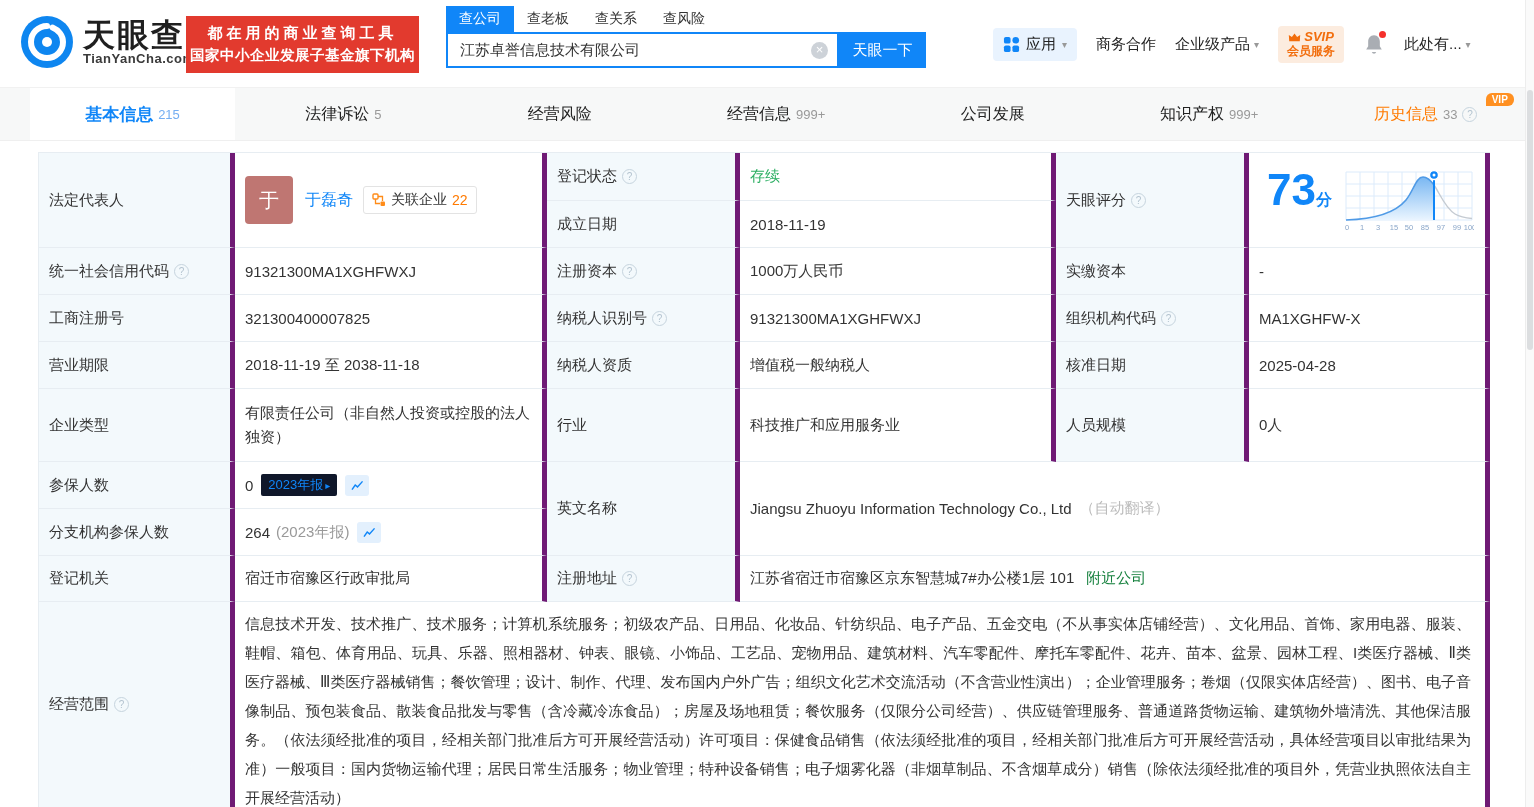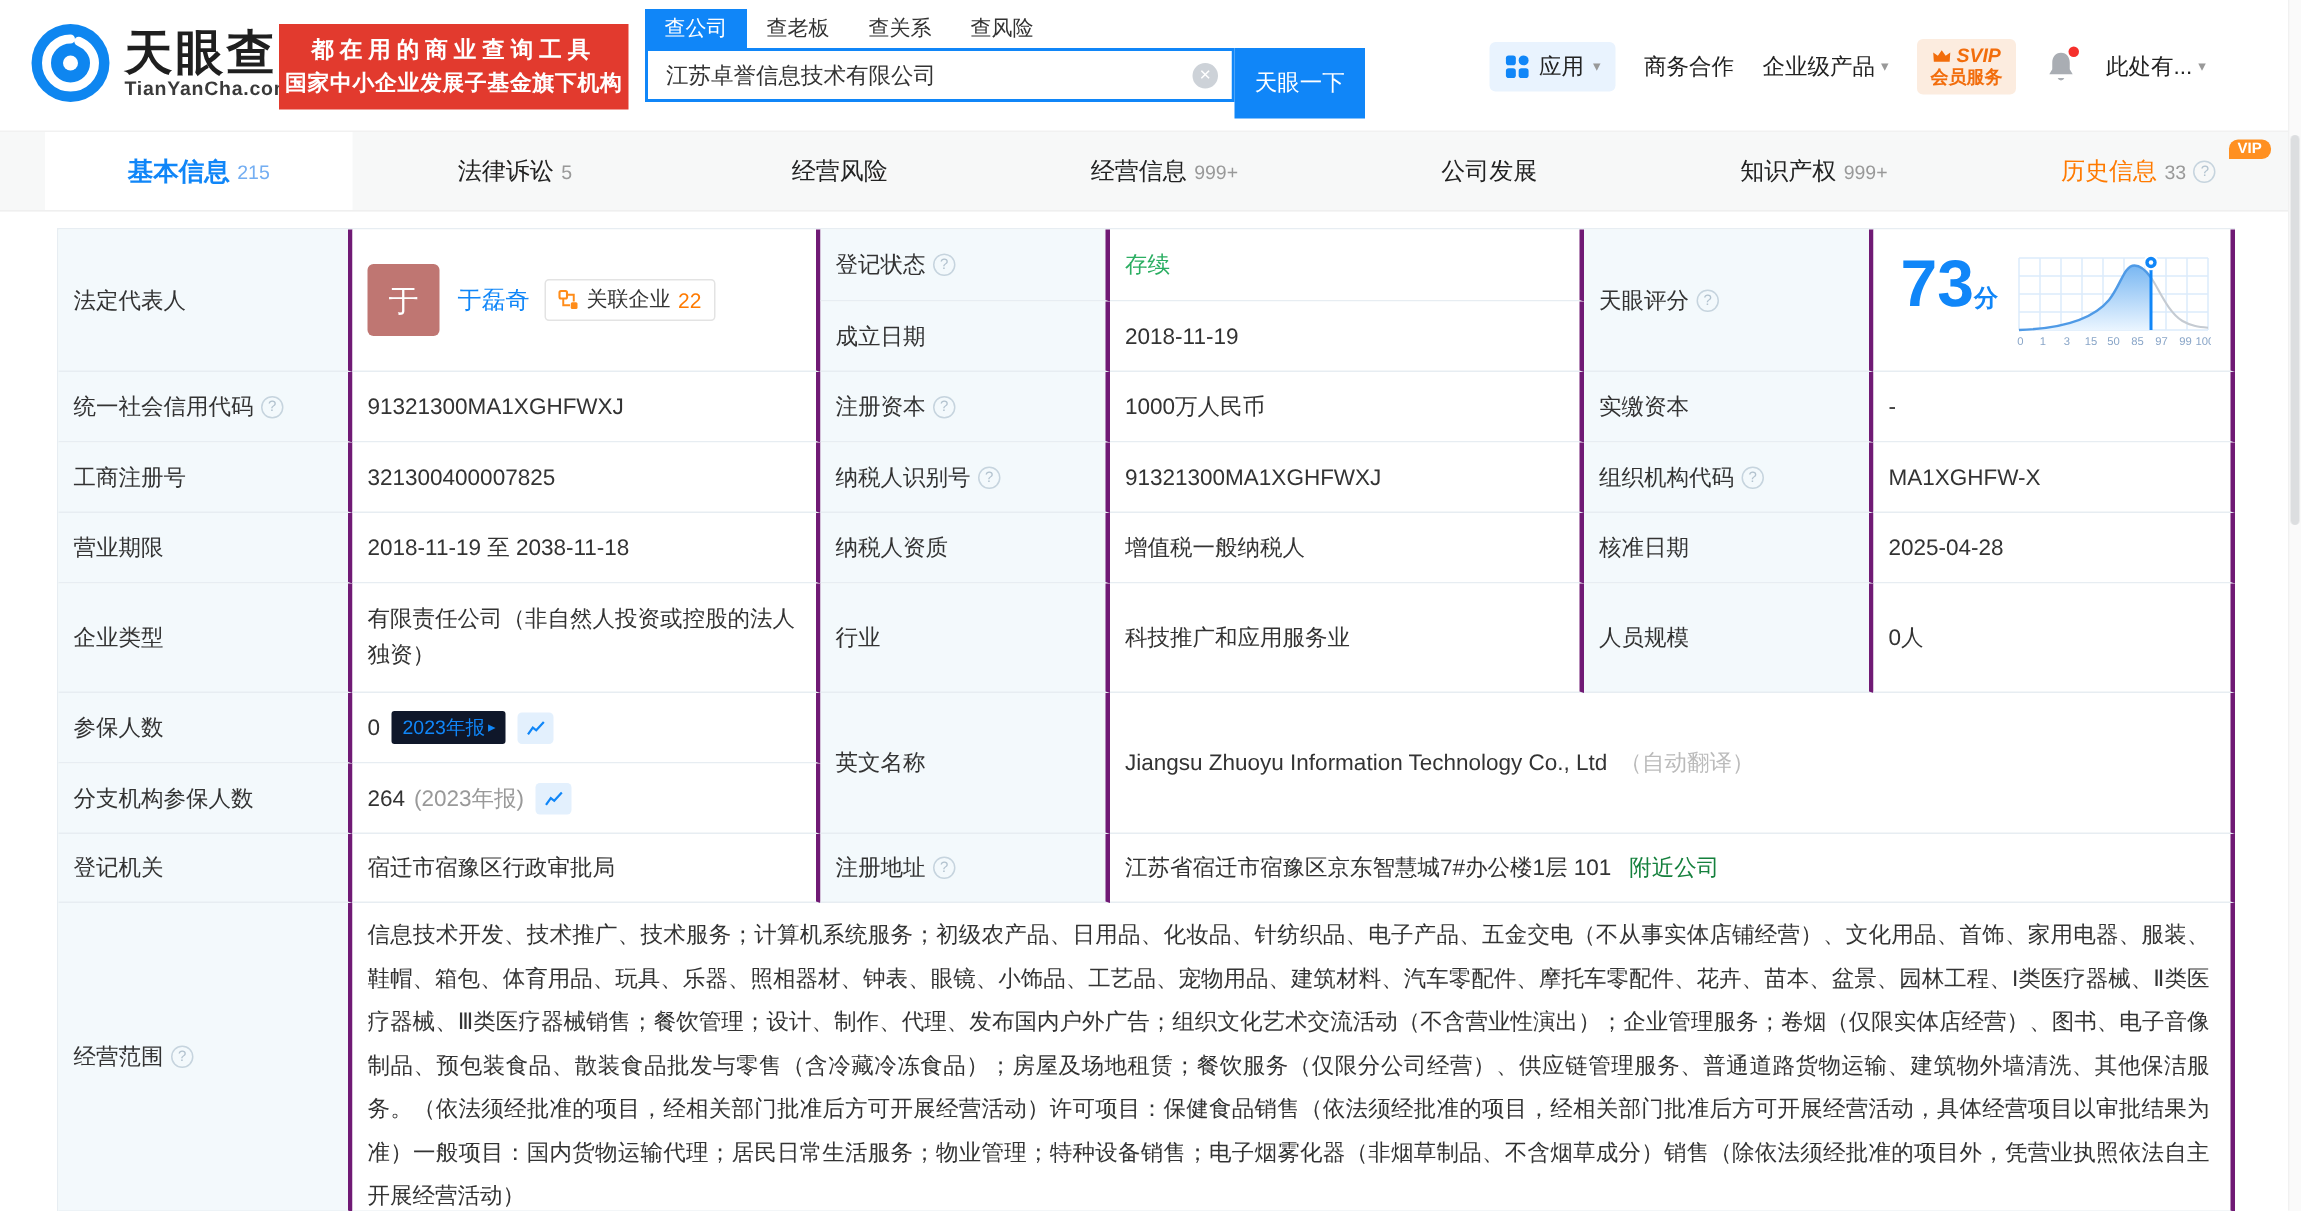--- a/index.html
+++ b/index.html
@@ -9,31 +9,31 @@
   
   .hdr { position:absolute; top:0; left:0; right:0; height:88px; background:#fff; border-bottom:1px solid #f1f1f1; }
   .logo { position:absolute; left:20px; top:15px; display:flex; align-items:center; gap:9px; cursor:pointer; }
   .logo-text .brand { font-size:32px; font-weight:bold; color:#1f1f1f; letter-spacing:2px; line-height:32px; }
   .logo-text .dom { font-size:13px; font-weight:bold; color:#3a3a3a; letter-spacing:.5px; }
   .slogan { position:absolute; left:186px; top:16px; width:233px; height:57px; background:#e23a2e; color:#fff;
     display:flex; flex-direction:column; justify-content:center; align-items:center; font-weight:bold; }
   .slogan .s1 { font-size:15px; letter-spacing:4px; }
   .slogan .s2 { font-size:14.5px; letter-spacing:.5px; margin-top:3px; }
 
-  .search { position:absolute; left:430px; top:6px; width:480px; }
+  .search { position:absolute; left:446px; top:6px; width:480px; }
   .stabs { display:flex; align-items:flex-end; height:26px; }
   .stab { font-size:14px; color:#333; padding:4px 13px; cursor:pointer; }
   .stab.on { background:#1086f8; color:#fff; }
   .sbox { display:flex; margin-top:0; }
   .inwrap { position:relative; width:393px; height:36px; border:2px solid #1086f8; background:#fff; }
   .inwrap input { width:100%; height:100%; border:none; outline:none; font-size:15px; padding:0 34px 0 12px; color:#333;
     font-family:"Liberation Sans","DejaVu Sans",sans-serif; }
   .clr { position:absolute; right:9px; top:8px; width:17px; height:17px; border-radius:50%; background:#cdd2d8; color:#fff;
     font-size:13px; line-height:16px; text-align:center; cursor:pointer; }
-  .sbtn { width:87px; height:47px; background:#1086f8; color:#fff; border:none; font-size:15px; cursor:pointer;
+  .sbtn { width:87px; height:36px; background:#1086f8; color:#fff; border:none; font-size:15px; cursor:pointer;
     font-family:"Liberation Sans","DejaVu Sans",sans-serif; }
 
   .hright { position:absolute; left:993px; top:26px; display:flex; align-items:center; gap:19px; }
   .appchip { display:flex; align-items:center; gap:6px; background:#e9f3fe; border-radius:4px; padding:7px 10px; cursor:pointer; }
   .appchip .lbl { font-size:15px; color:#222; }
   .hlink { font-size:15px; color:#222; text-decoration:none; cursor:pointer; display:flex; align-items:center; gap:4px; }
   .caret { font-size:10px; color:#999; }
   .svip { background:#fcecdf; border-radius:4px; padding:4px 9px; text-align:center; cursor:pointer; line-height:1.15; }
   .svip .l1 { display:flex; align-items:center; gap:3px; justify-content:center; font-size:13px; font-style:italic; font-weight:bold; color:#f26d0c; }
   .svip .l2 { font-size:12px; font-weight:bold; color:#f26d0c; }
@@ -48,21 +48,21 @@
   .tab.on { flex:none; width:205px; background:#fff; }
   .tab.on .t { color:#1086f8; font-weight:bold; font-size:17px; }
   .tab.on .cnt { color:#74aef2; }
   .tab.hist .t { color:#ff7a00; }
   .vipb { position:absolute; top:5px; margin-left:148px; background:#ff9021; color:#fff; font-size:10px; font-weight:bold;
     padding:1px 6px; border-radius:6px 6px 6px 0; }
 
   
   .tbl { position:absolute; top:152px; left:38px; width:1452px; border-top:1px solid #e7edf2; border-left:1px solid #e7edf2; font-size:15px; }
   .trow { display:grid; grid-template-columns:196px 312px 193px 316px 193px 1fr; }
-  .c { border-right:3px solid #701a75; border-bottom:1px solid #e7edf2; display:flex; align-items:center; padding:0 10px; background:#fff; overflow:hidden; }
+  .c { border-right:5px solid #701a75; border-bottom:1px solid #e7edf2; display:flex; align-items:center; padding:0 10px; background:#fff; overflow:hidden; }
   .lblc { background:#f3f9fc; gap:5px; }
   .q { width:15px; height:15px; border:1px solid #c6d4de; border-radius:50%; color:#b3c3cf; font-size:10px; line-height:13px;
     text-align:center; flex:none; cursor:pointer; }
   .green { color:#2bae62; }
   .r1 { grid-template-rows:48px 47px; }
   .p11{grid-area:1/1/3/2} .p12{grid-area:1/2/3/3} .p13{grid-area:1/3/2/4} .p14{grid-area:1/4/2/5}
   .p15{grid-area:1/5/3/6} .p16{grid-area:1/6/3/7; padding-right:4px;} .p23{grid-area:2/3/3/4} .p24{grid-area:2/4/3/5}
   .h47 { grid-template-rows:47px; } .h73 { grid-template-rows:73px; } .h46 { grid-template-rows:46px; } .h206 { grid-template-rows:206px; }
   .r67 { grid-template-rows:47px 47px; }
   .g11{grid-area:1/1/2/2}.g12{grid-area:1/2/2/3}.g21{grid-area:2/1/3/2}.g22{grid-area:2/2/3/3}

